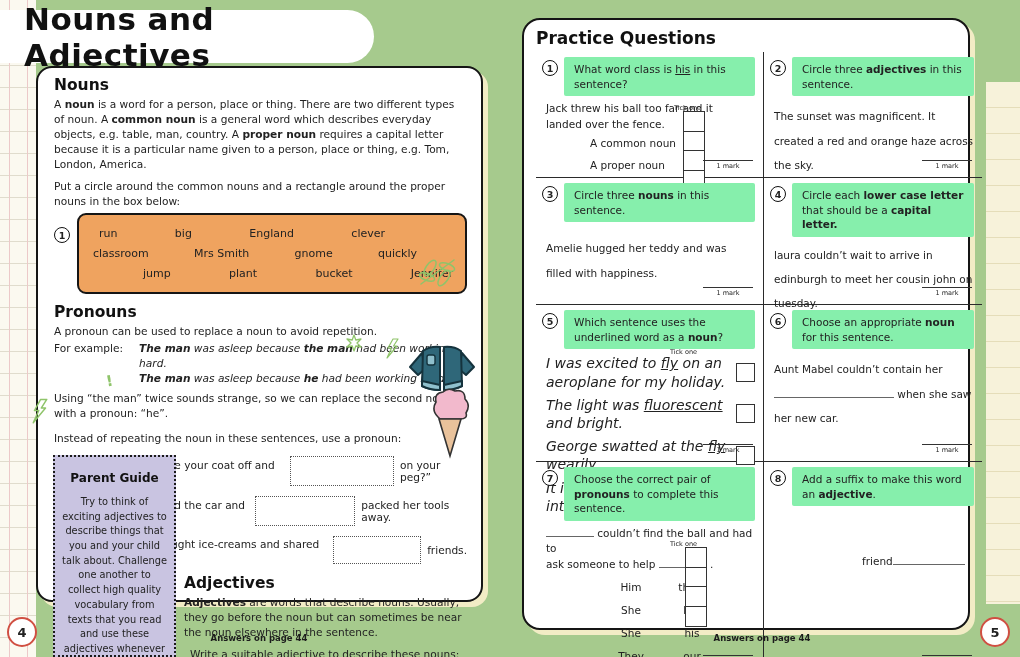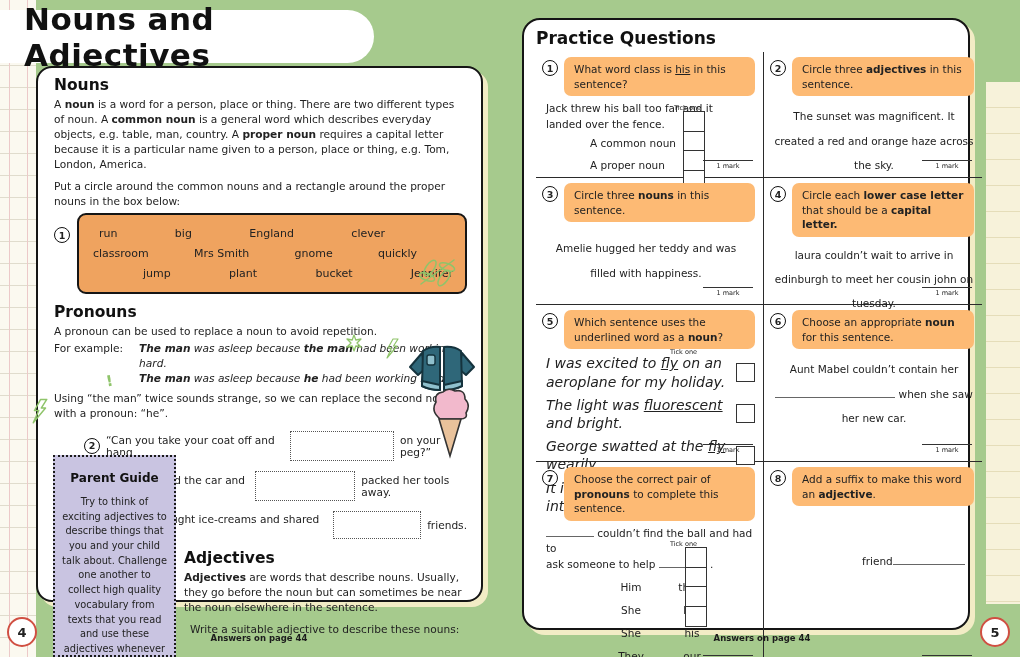--- a/index.html
+++ b/index.html
@@ -62,23 +62,23 @@
   .pguide h3 { font-size:12px; font-weight:900; margin-bottom:10px; color:#111; }
   .pguide p { font-size:9.8px; line-height:1.5; }
 
   
   .pq-grid { display:grid; grid-template-columns:1fr 1fr; grid-template-rows:126px 127px 157px 1fr; margin-top:4px; }
   .cell { position:relative; padding:5px 8px 4px 6px; }
   .cell.cl { border-right:1.5px solid #2a2a2a; }
   .cell.rb { border-bottom:1.5px solid #2a2a2a; }
   .qhead { display:flex; gap:6px; align-items:flex-start; margin-bottom:5px; }
   .qhead .qnum { margin-top:3px; }
-  .prompt { flex:1; background:#fdba74; border-radius:7px; padding:5px 10px; font-size:10.5px; line-height:1.4; }
+  .prompt { flex:1; background:#86efac; border-radius:2px; padding:5px 10px; font-size:10.5px; line-height:1.4; }
   .qbody { font-size:10.5px; line-height:1.45; margin-left:4px; }
-  .qbody.spread { line-height:2.3;text-align:center; }
+  .qbody.spread { line-height:2.3; }
   .mark { position:absolute; right:10px; bottom:7px; font-size:6.5px; width:50px; text-align:center;
     border-top:1px solid #333; padding-top:1px; color:#222; }
   .tickone { font-size:6.5px; color:#222; }
   .cb { width:22px; height:21px; border:1.2px solid #333; background:#fff; display:block; margin-top:-1.2px; }
   .cb.single { width:19px; height:19px; margin-top:0; }
   .cbstack { position:absolute; }
   .opts { margin-left:48px; font-size:10.5px; }
   .opts div { height:22px; display:flex; align-items:center; }
   .q5row { display:flex; align-items:center; gap:10px; margin:3px 0 5px 4px; }
   .q5text { width:180px; font-size:14px; line-height:1.3;font-style:italic; }
@@ -143,20 +143,21 @@
     <h2 class="sec">Pronouns</h2>
     <p style="margin-bottom:2px;">A pronoun can be used to replace a noun to avoid repetition.</p>
     <div class="exrow">
       <span class="exlabel">For example:</span>
       <span>
         <span style="display:block"><span class="b i">The man</span><span class="i"> was asleep because </span><span class="b i">the man</span><span class="i"> had been working hard.</span></span>
         <span style="display:block"><span class="b i">The man</span><span class="i"> was asleep because </span><span class="b i">he</span><span class="i"> had been working hard.</span></span>
       </span>
     </div>
     <p>Using “the man” twice sounds strange, so we can replace the second noun with a pronoun: “he”.</p>
+    <p style="margin-top:10px;">Instead of repeating the noun in these sentences, use a pronoun:</p>
 
     <div class="prow" style="margin-left:30px;">
       <span class="qnum">2</span>
       <span>“Can you take your coat off and hang</span>
       <span class="ans ab2"></span>
       <span>on your peg?”</span>
     </div>
     <div class="prow" style="margin-left:14px;">
       <span class="qnum">3</span>
       <span>The woman fixed the car and then</span>

